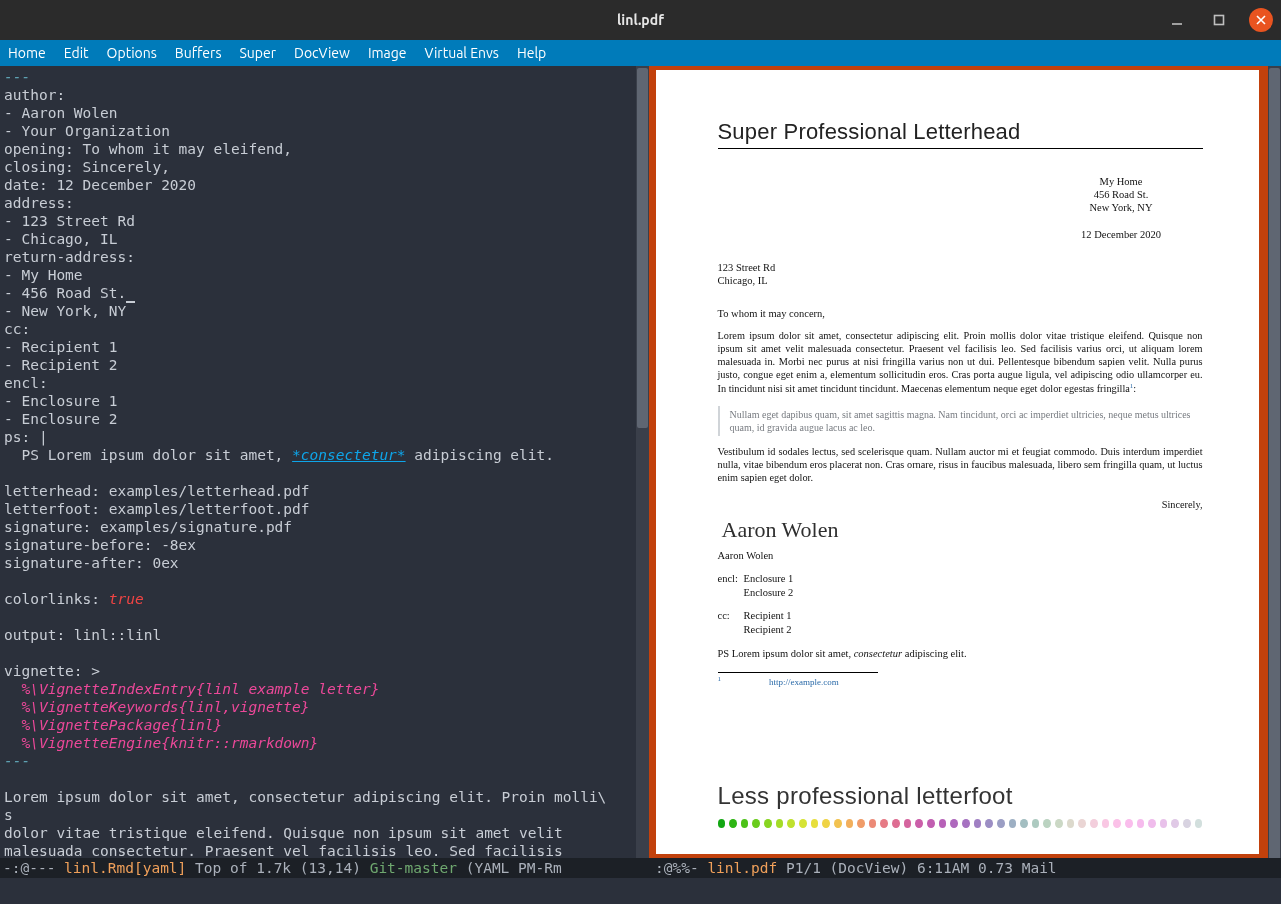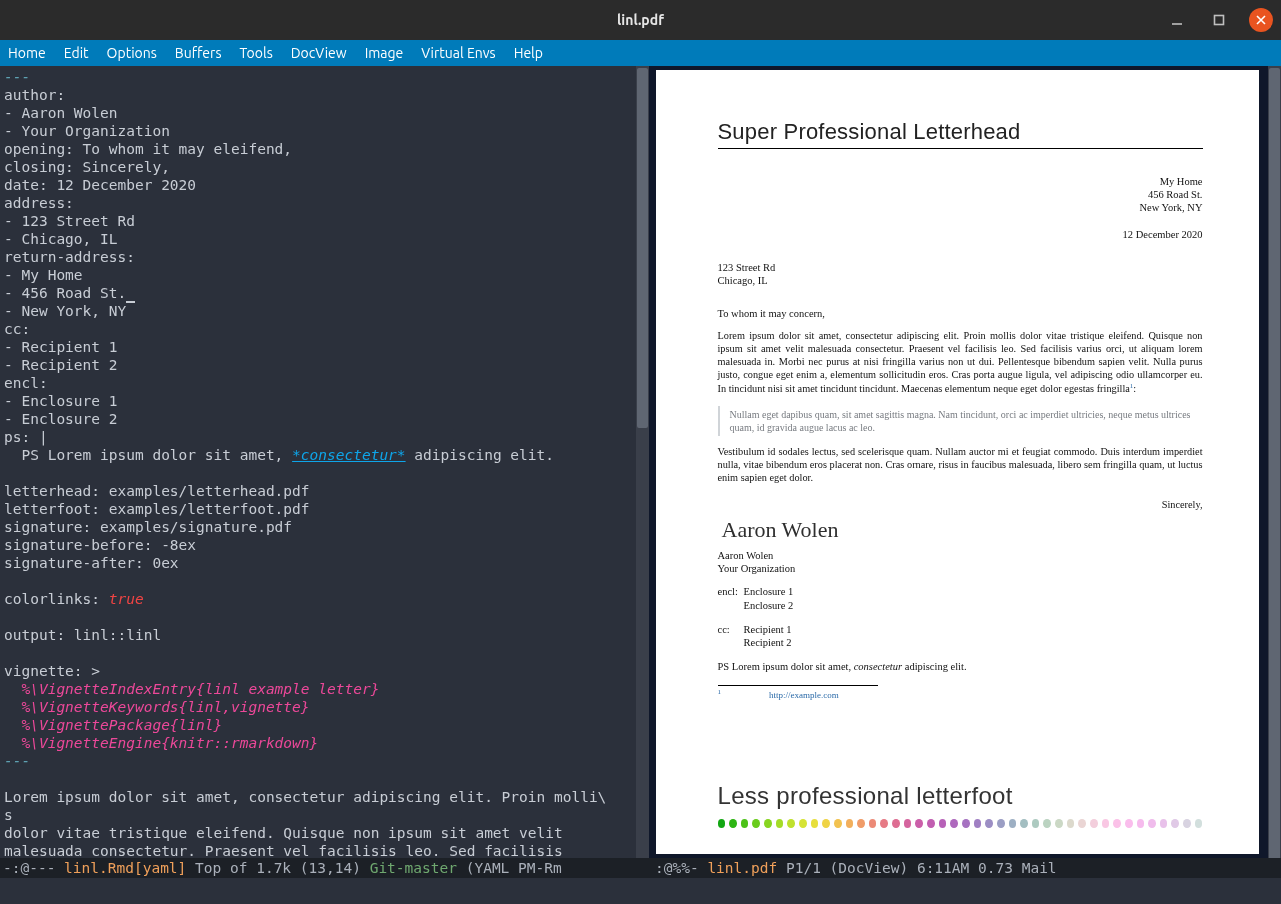--- a/index.html
+++ b/index.html
@@ -57,21 +57,21 @@
 .workspace {
   display: flex;
   height: 792px;
   background: #2b303b;
 }
 .pane {
   position: relative;
   overflow: hidden;
 }
 .pane.left { width: 649px; background: #2b303b; }
-.pane.right { flex: 1; background: #0f172a; display:flex; justify-content:center; }
+.pane.right { flex: 1; background: #c2410c; display:flex; justify-content:center; }
 .scrollbar {
   position: absolute;
   top: 0; right: 0;
   width: 13px;
   height: 100%;
   background: #3a3f4a;
 }
 .scrollbar .thumb {
   position: absolute;
   left: 1px; width: 11px;
@@ -126,21 +126,21 @@
 .letterhead-title {
   font-family: "Helvetica Neue", Arial, sans-serif;
   font-weight: 300;
   font-size: 22px;
   color: #222;
   border-bottom: 1px solid #000;
   padding-bottom: 2px;
   margin-bottom: 26px;
   letter-spacing: .2px;
 }
-.return-addr { text-align: right; margin-left: 322px; font-size: 10.5px; line-height: 1.25; }
+.return-addr { text-align: center; margin-left: 322px; font-size: 10.5px; line-height: 1.25; }
 .return-addr .date { margin-top: 14px; }
 .to-addr { margin-top: 20px; font-size: 10.5px; }
 .opening { margin-top: 20px; font-size: 10.5px; }
 .body-p { margin-top: 10px; text-align: justify; font-size: 10.3px; }
 .sup { font-size: 7px; vertical-align: super; color: #2a6aa8; }
 .block-quote {
   margin: 10px 0 6px 0;
   padding: 2px 6px 2px 10px;
   border-left: 2px solid #d0d4d8;
   color: #777b80;
@@ -201,21 +201,21 @@
         </svg>
       </div>
   </div>
 </div>
 
 <div class="menubar">
   <span>Home</span>
   <span>Edit</span>
   <span>Options</span>
   <span>Buffers</span>
-  <span>Tools</span>
+  <span>Super</span>
   <span>DocView</span>
   <span>Image</span>
   <span>Virtual Envs</span>
   <span>Help</span>
 </div>
 
 <div class="workspace">
 
   <div class="pane left">
 <div class="code"><span class="dash">---</span>
@@ -281,21 +281,20 @@
         <div>Chicago, IL</div>
       </div>
       <div class="opening">To whom it may concern,</div>
       <div class="body-p"><span>Lorem ipsum dolor sit amet, consectetur adipiscing elit. Proin mollis dolor vitae tristique eleifend. Quisque non ipsum sit amet velit malesuada consectetur. Praesent vel facilisis leo. Sed facilisis varius orci, ut aliquam lorem malesuada in. Morbi nec purus at nisi fringilla varius non ut dui. Pellentesque bibendum sapien velit. Nulla purus justo, congue eget enim a, elementum sollicitudin eros.  Cras porta augue ligula, vel adipiscing odio ullamcorper eu.  In tincidunt nisi sit amet tincidunt tincidunt. Maecenas elementum neque eget dolor egestas fringilla</span><span class="sup">1</span><span>:</span></div>
       <div class="block-quote">Nullam eget dapibus quam, sit amet sagittis magna. Nam tincidunt, orci ac imperdiet ultricies, neque metus ultrices quam, id gravida augue lacus ac leo.</div>
       <div class="body-p">Vestibulum id sodales lectus, sed scelerisque quam.  Nullam auctor mi et feugiat commodo. Duis interdum imperdiet nulla, vitae bibendum eros placerat non. Cras ornare, risus in faucibus malesuada, libero sem fringilla quam, ut luctus enim sapien eget dolor.</div>
       <div class="closing">Sincerely,</div>
       <div class="signature">Aaron Wolen</div>
       <div class="from-name">
         <div>Aaron Wolen</div>
-        <div>Your Organization</div>
       </div>
       <div class="encl-block">
         <div class="row">
             <div class="lbl">encl:</div>
             <div class="cont">
               <div>Enclosure 1</div>
               <div>Enclosure 2</div>
             </div>
           </div>
       </div>

